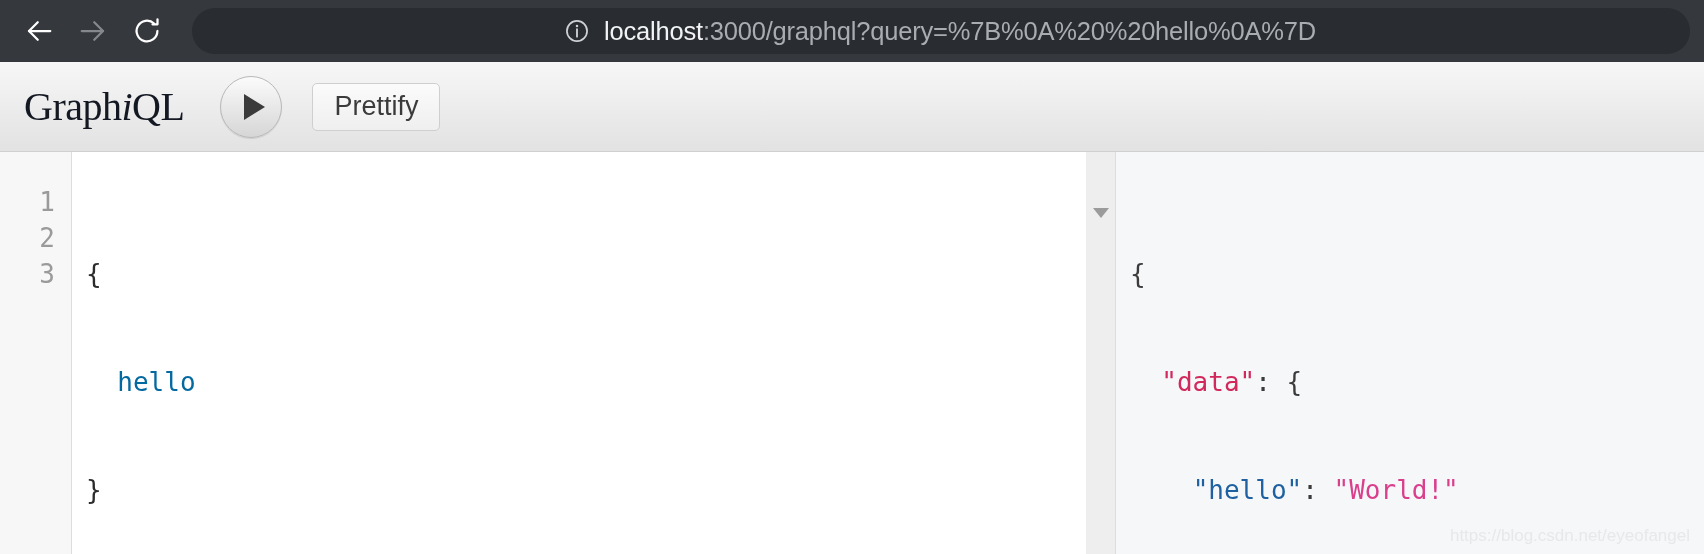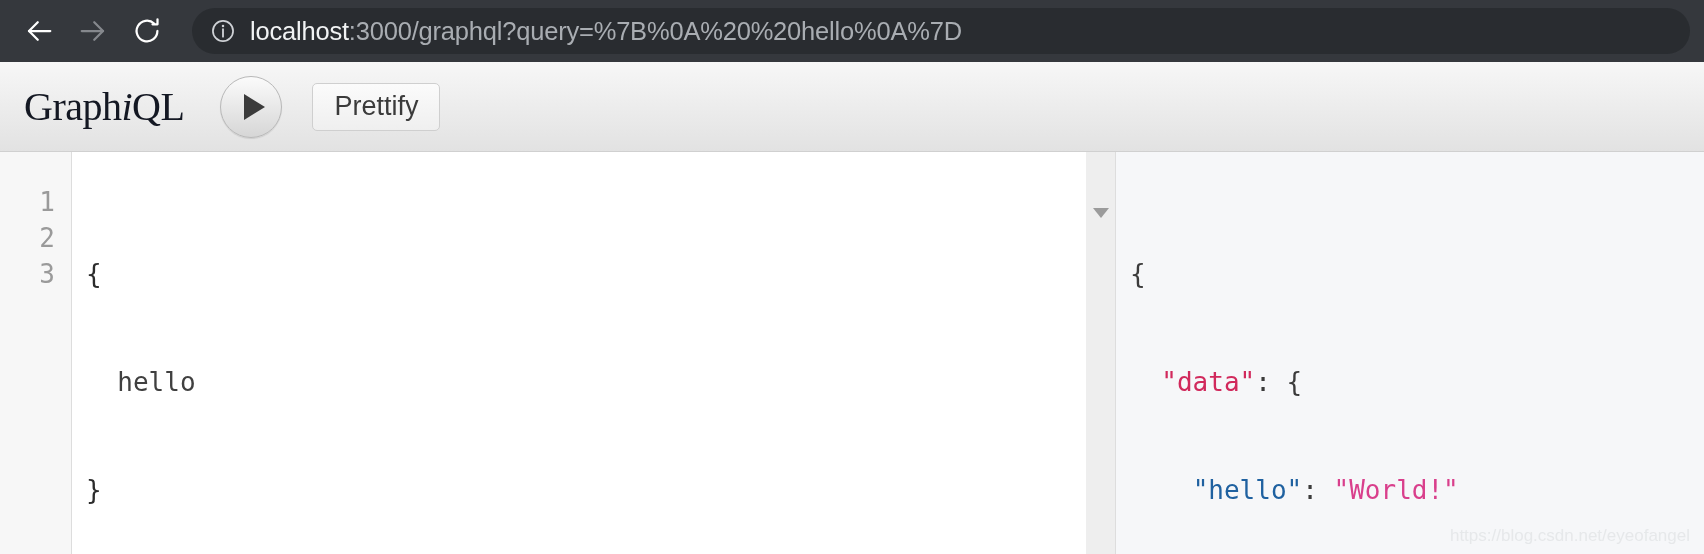--- a/index.html
+++ b/index.html
@@ -42,20 +42,21 @@
     margin-left: 22px;
     height: 46px;
     flex: 1 1 auto;
     background: #292c30;
     border-radius: 24px;
     display: flex;
     align-items: center;
     padding: 0 20px 0 18px;
     box-sizing: border-box;
     margin-right: 14px;
+    justify-content: center;
   }
   .info-icon {
     flex: 0 0 auto;
     width: 26px;
     height: 26px;
     display: flex;
     align-items: center;
     justify-content: center;
     margin-right: 14px;
   }
@@ -167,21 +168,21 @@
   }
   .query-code {
     flex: 1 1 auto;
     padding: 32px 0 0 14px;
     font-family: "DejaVu Sans Mono", monospace;
     font-size: 26px;
     line-height: 36px;
     color: #2b2b2b;
     white-space: pre;
   }
-  .tok-field { color: #404040; }
+  .tok-field { color: #0369a1; }
 
   
   .result-pane {
     position: relative;
     flex: 1 1 auto;
     background: #f6f7f9;
     display: flex;
     overflow: hidden;
   }
   .result-gutter {

